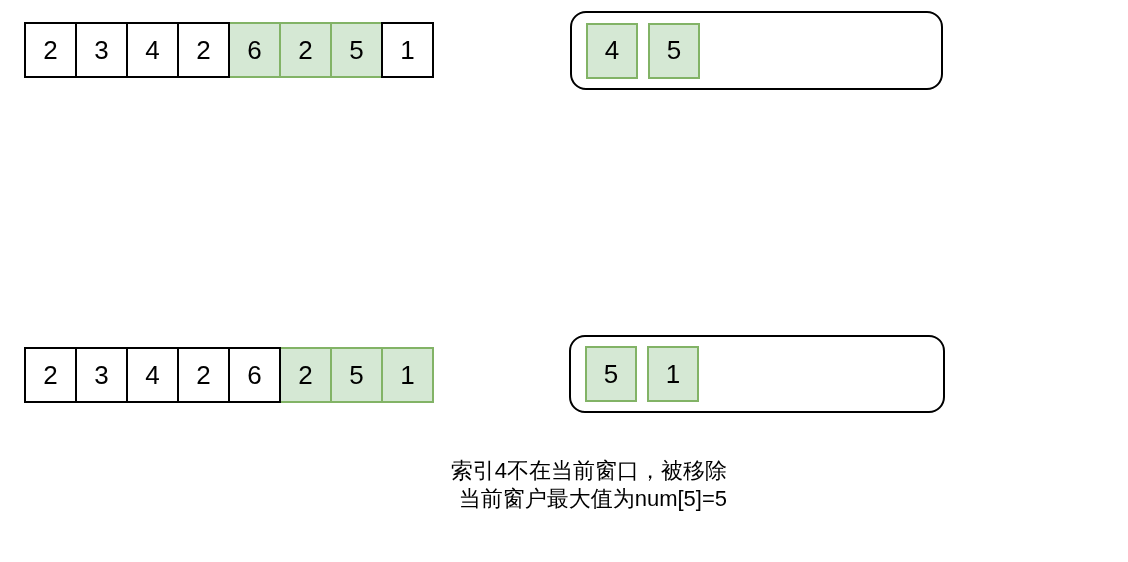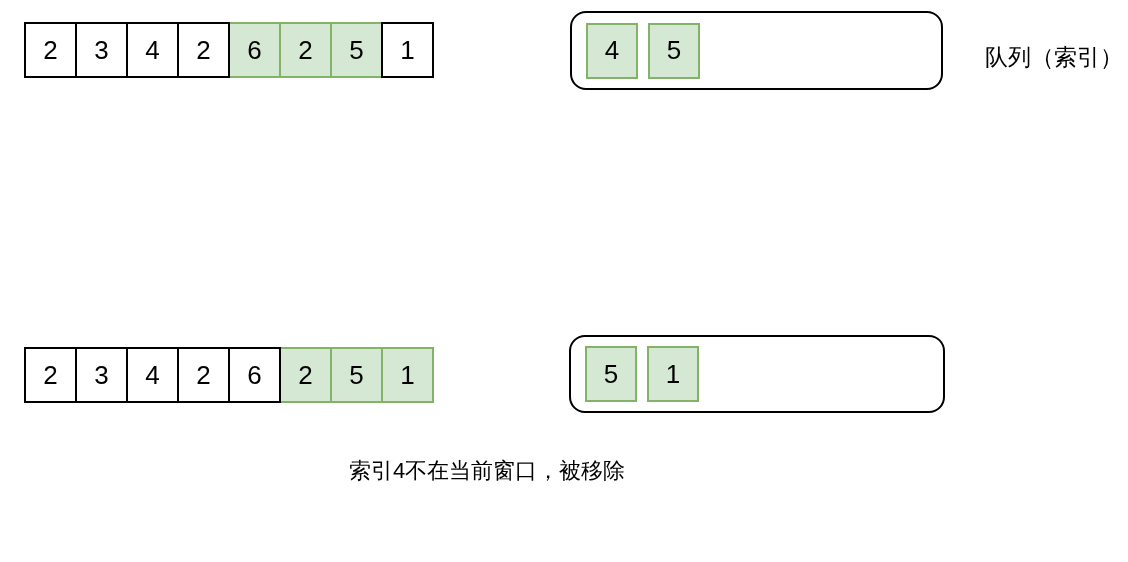--- a/index.html
+++ b/index.html
@@ -58,21 +58,21 @@
 
   
   .caption {
     position: absolute;
     text-align: center;
     font-size: 22px;
     line-height: 28px;
     white-space: pre;
   }
   #row-0 .caption { left: 266px; top: 137px; width: 480px; }
-  #row-1 .caption { left: 247px; top: 132px; width: 480px; }
+  #row-1 .caption { left: 247px; top: 132px; width: 480px; text-align: right; }
 
   
   .queue-label {
     position: absolute;
     left: 985px; top: 42px;
     font-size: 23px;
     white-space: pre;
   }
 </style>
 </head>
@@ -105,18 +105,17 @@
         <div class="cell white">2</div>
         <div class="cell white">6</div>
         <div class="cell green">2</div>
         <div class="cell green">5</div>
         <div class="cell green">1</div>
       </div>
     <div class="queue-box">
         <div class="qcell">5</div>
         <div class="qcell">1</div>
       </div>
-    <div class="caption"><div class="cap-line">索引4不在当前窗口，被移除</div></div>
+    <div class="caption"><div class="cap-line">索引4不在当前窗口，被移除</div><div class="cap-line">当前窗户最大值为num[5]=5</div></div>
   </section>
 
-  <div class="queue-label">队列（索引）</div>
 
 </div>
 
 </body></html>

